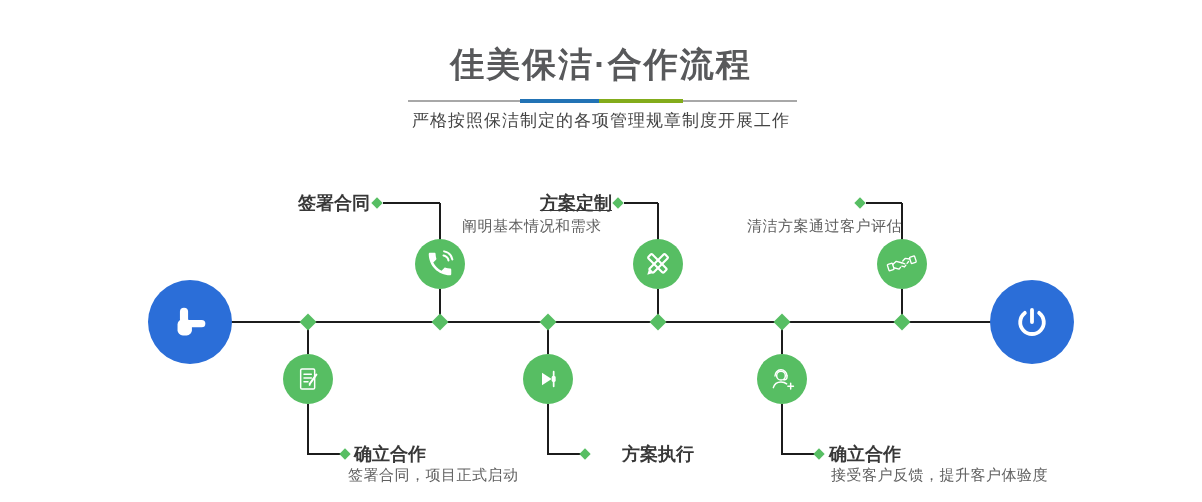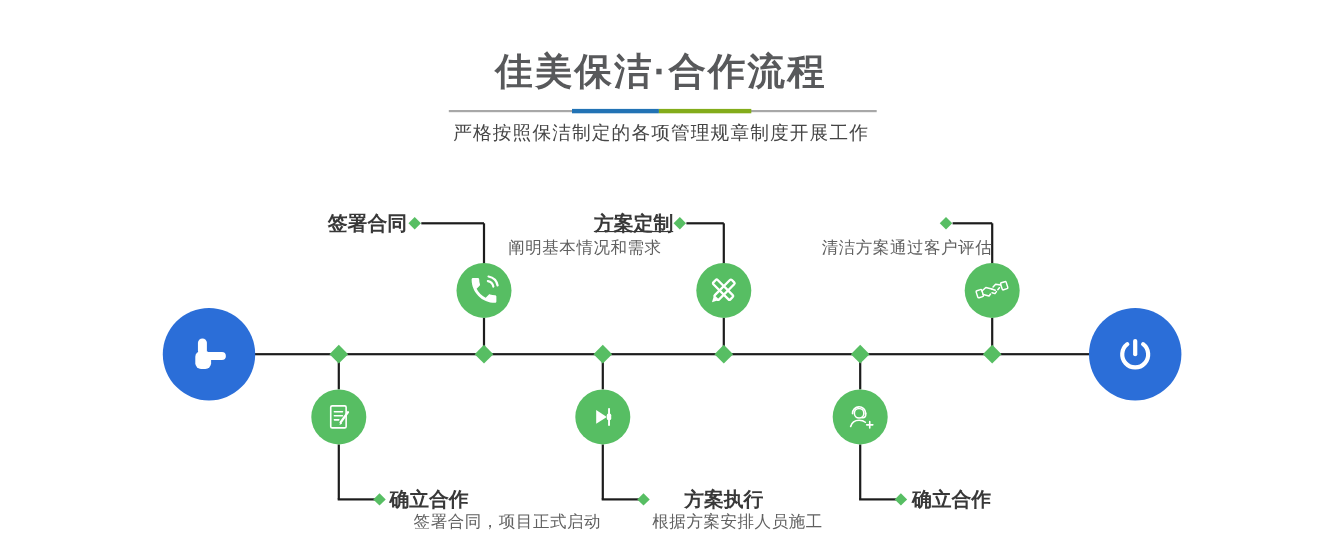--- a/index.html
+++ b/index.html
@@ -179,20 +179,20 @@
   </div>
 
   <div class="step-title r" style="left:210px;top:193px;width:160px;">签署合同</div>
 
   <div class="step-title r" style="left:452px;top:193px;width:160px;text-decoration:underline;">方案定制</div>
   <div class="step-desc" style="left:462px;top:216px;">阐明基本情况和需求</div>
 
   <div class="step-desc" style="left:703px;top:216px;margin-left:44px;">清洁方案通过客户评估</div>
 
   <div class="step-title" style="left:354px;top:444px;">确立合作</div>
-  <div class="step-desc" style="left:376px;top:465px;">签署合同，项目正式启动</div>
+  <div class="step-desc" style="left:348px;top:465px;">签署合同，项目正式启动</div>
 
   <div class="step-title" style="left:594px;top:444px;margin-left:28px;">方案执行</div>
-  <div class="step-desc" style="left:593px;top:465px;">根据方案安排人员施工</div>
 
   <div class="step-title" style="left:829px;top:444px;">确立合作</div>
+  <div class="step-desc" style="left:831px;top:465px;">接受客户反馈，提升客户体验度</div>
 
 </div>
 
 </body></html>

